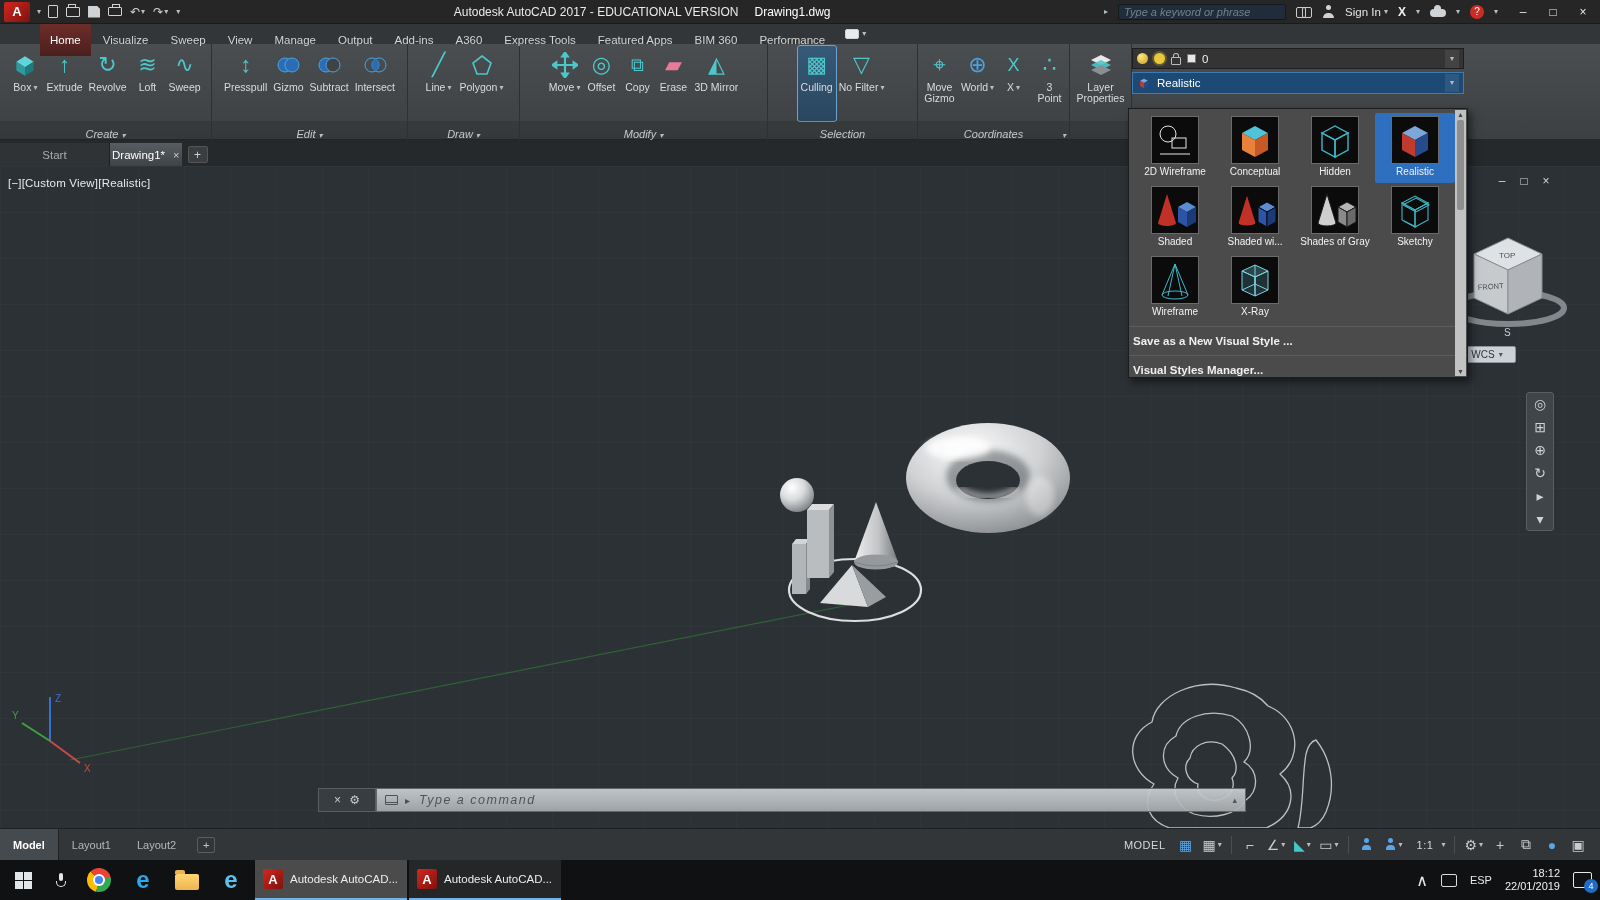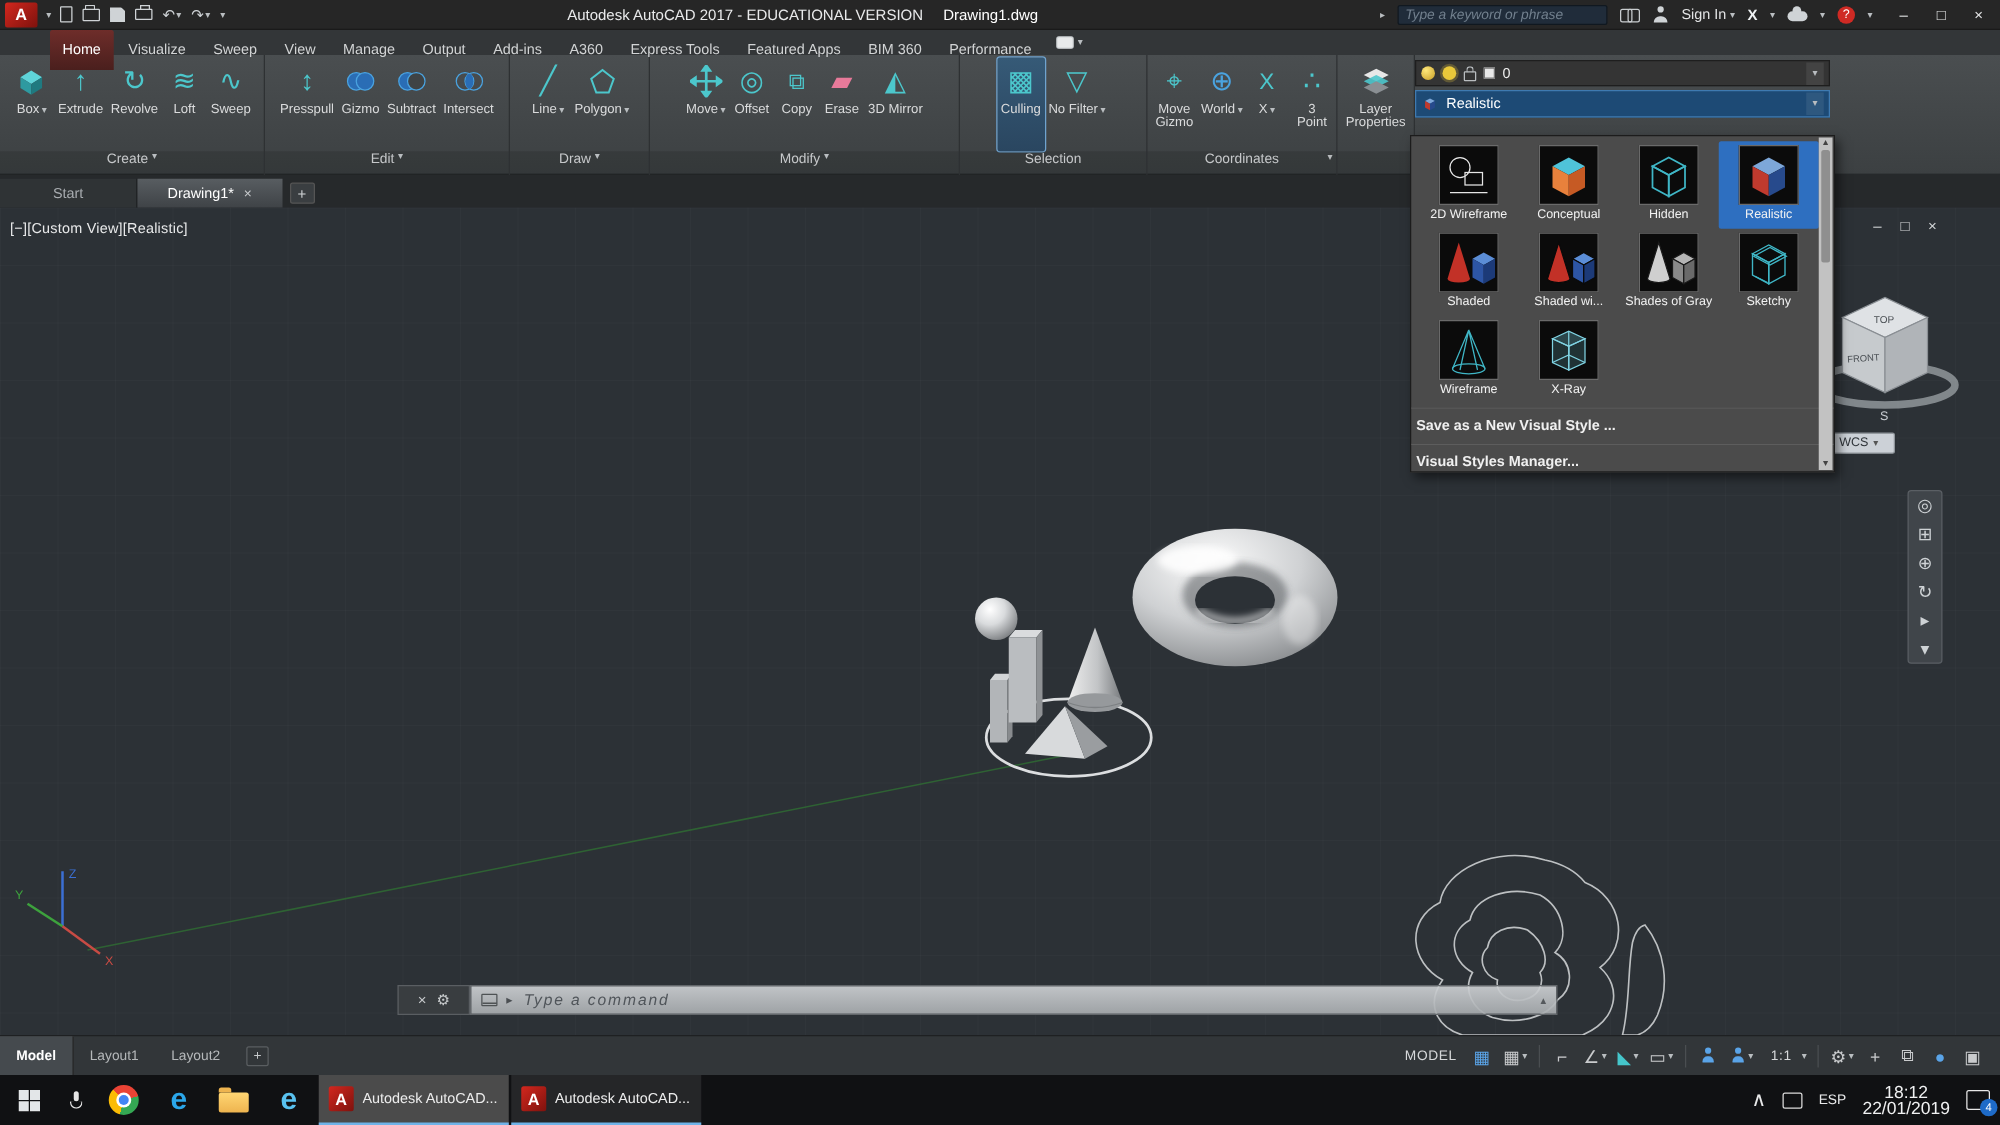--- a/index.html
+++ b/index.html
@@ -52,22 +52,22 @@
   .rtab.active{background:linear-gradient(#6e2d2a,#4a1f1d);color:#fff;border-radius:2px 2px 0 0;}
   .rtoggle{display:flex;align-items:center;gap:3px;margin-left:8px;}
   .rtoggle .rbox{width:14px;height:10px;border:1.2px solid #cfd3d6;border-radius:2px;background:#e8eaeb;}
 
   
   #ribbon{position:absolute;top:44px;left:0;right:0;height:96px;
           background:linear-gradient(#4a4e50,#3c4042);border-bottom:1px solid #26292b;z-index:70;}
   .rpanels{display:flex;height:96px;}
   .rpanel{display:flex;flex-direction:column;border-right:1px solid #2e3133;}
   .rp-body{flex:1;display:flex;align-items:stretch;justify-content:center;padding:2px 2px 0;}
-  .rp-label{height:19px;display:flex;align-items:flex-start;justify-content:center;gap:3px;
-            font-size:11px;color:#c6c8ca;background:rgba(0,0,0,.12);position:relative;}
+  .rp-label{height:19px;display:flex;align-items:flex-end;justify-content:center;gap:3px;
+            font-size:11px;color:#c6c8ca;background:rgba(0,0,0,.12);position:relative;font-style:italic;}
   .rp-label .launcher{position:absolute;right:3px;font-size:8px;color:#b7babc;}
   .rbtn{display:flex;flex-direction:column;align-items:center;justify-content:flex-start;
         gap:2px;padding:4px 3px 2px;color:#dadbdc;font-size:10.5px;min-width:36px;text-align:center;line-height:11px;}
   .rbtn .ric{height:30px;display:flex;align-items:center;justify-content:center;
              font-size:22px;color:#4cc7cc;line-height:1;}
   .rbtn .ric.small{font-size:18px;}
   .rbtn.active-tool{background:linear-gradient(#365a77,#2a4660);outline:1px solid #6fa3cf;border-radius:2px;}
   .lblrow{display:flex;align-items:center;gap:2px;}
   
   #layerrow{position:absolute;top:48px;left:1132px;width:332px;height:21px;background:#343434;
@@ -94,21 +94,21 @@
   .vs-sep{height:1px;background:#3a3a3a;border-bottom:1px solid #5d5d5d;margin:3px 0;}
   .vs-foot{height:22px;display:flex;align-items:center;padding-left:4px;font-size:11.5px;color:#f0f0f0;font-weight:bold;}
   .vs-scroll{position:absolute;top:1px;right:1px;bottom:1px;width:11px;background:#c2c2c2;display:flex;
              flex-direction:column;align-items:center;justify-content:space-between;padding:1px 0;}
   .vs-scroll .arr{font-size:7px;color:#444;line-height:1;}
   .vs-thumbbar{width:7px;flex:0 0 90px;background:#8f8f8f;border-radius:2px;margin-top:2px;}
   .vs-scroll .spacer{flex:1;}
 
   
   #filetabs{position:absolute;top:140px;left:0;right:0;height:26px;background:#26292b;display:flex;align-items:flex-end;z-index:60;}
-  .ftab{height:23px;display:flex;align-items:center;gap:8px;padding:0 24px;font-size:11.5px;}
+  .ftab{height:23px;display:flex;align-items:center;gap:8px;padding:0 2px;font-size:11.5px;}
   .ftab.start{background:#2f3335;color:#a8acb0;width:110px;justify-content:center;border-right:1px solid #1d1f21;}
   .ftab.activef{background:linear-gradient(#585d61,#3f4347);color:#fff;}
   .ftab .fclose{color:#c9cccf;font-size:11px;}
   .fplus{width:20px;height:17px;margin-left:6px;background:#3a3e41;border:1px solid #555;color:#cfd2d5;
          display:flex;align-items:center;justify-content:center;font-size:12px;border-radius:2px;margin-bottom:3px;}
 
   
   #viewport{position:absolute;top:166px;left:0;width:1600px;height:662px;background:#2c3136;overflow:hidden;z-index:10;
             background-image:linear-gradient(rgba(255,255,255,.02) 1px,transparent 1px),
                              linear-gradient(90deg,rgba(255,255,255,.02) 1px,transparent 1px);
@@ -177,21 +177,21 @@
   .folder::before{content:"";position:absolute;top:-4px;left:0;width:10px;height:4px;background:#eeb44f;border-radius:2px 2px 0 0;}
   .taskbtn{width:152px;height:40px;display:flex;align-items:center;gap:7px;padding:0 8px;border-bottom:2px solid #6fb3e8;margin-left:2px;}
   .taskbtn.focused{background:#4b4b4b;}
   .taskbtn.back{background:#252628;}
   .abadge{flex:0 0 20px;width:20px;height:20px;background:linear-gradient(135deg,#d3271e,#7e120d);color:#fff;font-weight:bold;
           display:flex;align-items:center;justify-content:center;font-size:13px;border-radius:2px;}
   .tlabel{font-size:11.5px;color:#ececec;white-space:nowrap;overflow:hidden;text-overflow:ellipsis;}
   .tray{margin-left:auto;display:flex;align-items:center;gap:13px;padding-right:8px;color:#e8e9ea;}
   .trayic{width:16px;height:13px;border:1.4px solid #dcdcdc;border-radius:2px;}
   .tlang{font-size:11px;}
-  .tclock{text-align:center;font-size:14px;line-height:13px;color:#f0f1f2;}
+  .tclock{text-align:right;font-size:11px;line-height:13px;color:#f0f1f2;}
   .actionc{width:19px;height:16px;border:1.6px solid #e8e8e8;border-radius:2px;position:relative;}
   .actionc .badge{position:absolute;right:-7px;bottom:-6px;background:#1e6bc8;color:#fff;border-radius:50%;
                   width:14px;height:14px;font-size:9px;display:flex;align-items:center;justify-content:center;}
 </style>
 </head>
 <body>
 
 <div id="app">
 
   <div id="titlebar">

